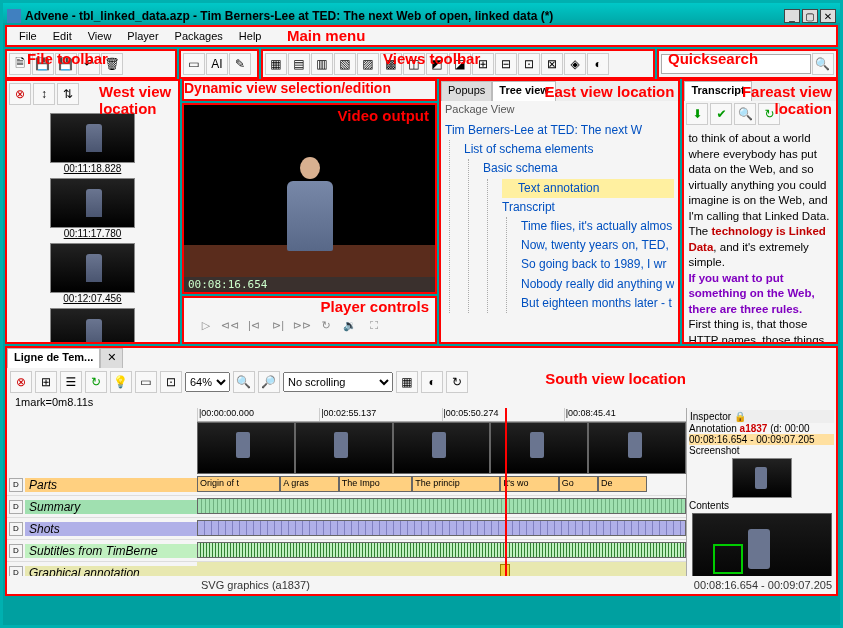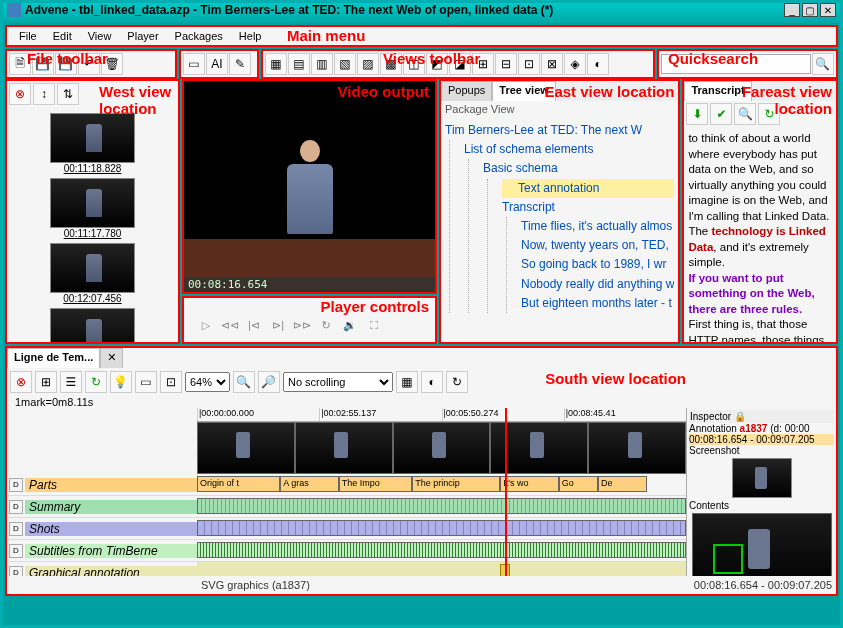--- a/index.html
+++ b/index.html
@@ -1,17 +1,17 @@
 <!DOCTYPE html>
 <html><head>
 <meta charset="utf-8">
 <style>
   * { box-sizing: border-box; margin: 0; padding: 0; }
   body { font-family: Arial, sans-serif; font-size: 11px; background: #00a0a0; width: 843px; height: 628px; overflow: hidden; border: 3px solid #00b0b0; }
-  .titlebar { background: linear-gradient(#00c8c8,#00a8a8); height: 20px; display: flex; align-items: flex-start; padding: 0 4px; color: #000; font-size: 12px; }
+  .titlebar { background: linear-gradient(#00c8c8,#00a8a8); height: 20px; display: flex; align-items: flex-end; padding: 0 4px; color: #000; font-size: 12px; }
   .titlebar .title-icon { width: 14px; height: 14px; background: #4080c0; margin-right: 4px; }
   .titlebar .title { flex: 1; font-weight: bold; }
   .titlebar .winbtn { width: 16px; height: 14px; border: 1px solid #444; margin-left: 2px; display: flex; align-items: center; justify-content: center; font-size: 10px; background: #ddd; }
   .menubar { background: #f5f5f5; height: 22px; display: flex; align-items: center; padding: 0 4px; border: 2px solid red; margin: 2px; position: relative; }
   .menubar .menu-item { padding: 2px 8px; cursor: pointer; }
   .overlay-label { position: absolute; color: red; font-weight: bold; font-size: 15px; pointer-events: none; z-index: 100; }
   .toolbar-row { display: flex; margin: 0 2px; gap: 2px; }
   .toolbar { background: #f5f5f5; border: 2px solid red; height: 30px; display: flex; align-items: center; padding: 0 2px; gap: 1px; position: relative; }
   .tool-btn { width: 22px; height: 22px; border: 1px solid #ccc; background: #f8f8f8; display: flex; align-items: center; justify-content: center; font-size: 12px; cursor: pointer; }
   .quicksearch { flex: 0 0 160px; display: flex; align-items: center; }
@@ -161,20 +161,23 @@
           <div>00:12:07.456</div>
         </div>
       <div class="history-item">
           <div class="thumb ted"></div>
         </div>
 
     </div>
   </div>
 
   <div class="center">
+    <div class="toolbar" style="height:22px">
+      <div class="overlay-label" style="left:0;top:-1px;font-size:14px">Dynamic view selection/edition</div>
+    </div>
     <div class="video-out">
       <div class="overlay-label" style="right:6px;top:2px">Video output</div>
       <div class="video-floor"></div>
       <div class="video-person">
           <div class="head"></div>
           <div class="body"></div>
         </div>
       <div class="timestamp-bar">00:08:16.654</div>
     </div>
     <div class="player-controls">

